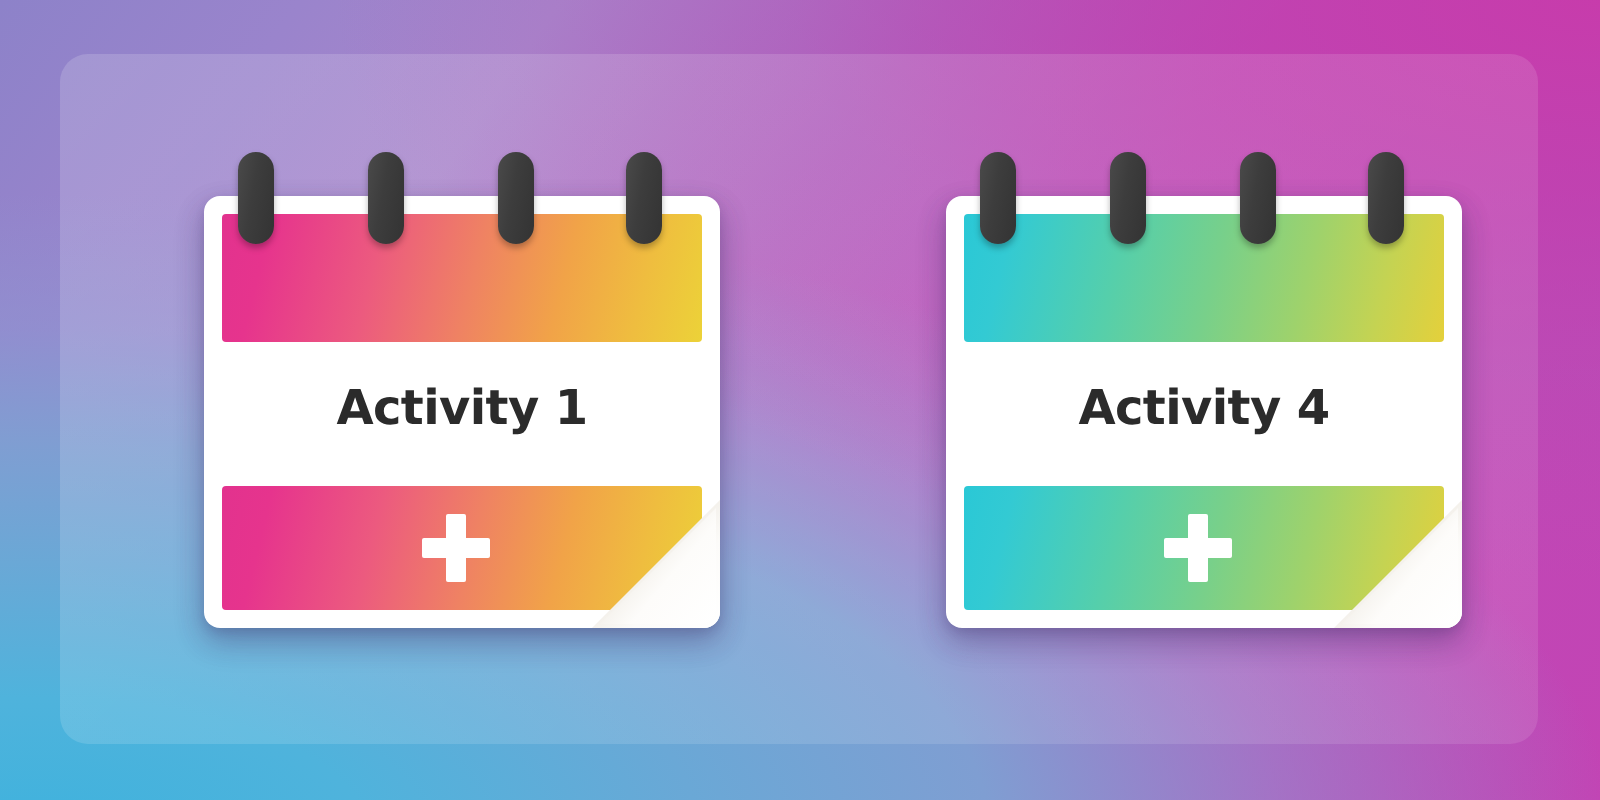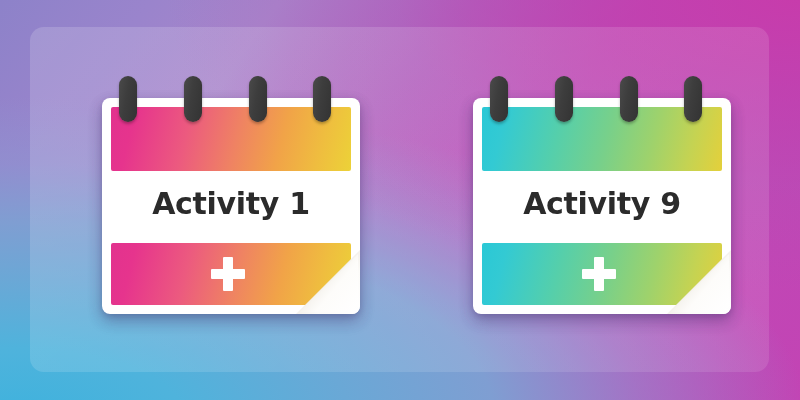--- a/index.html
+++ b/index.html
@@ -124,21 +124,21 @@
     position: absolute;
     left: 0;
     top: 73px;
     width: 100%;
     height: 66px;
     display: flex;
     align-items: center;
     justify-content: center;
   }
   .title-text {
-    font-size: 30px;
+    font-size: 24px;
     font-weight: 700;
     letter-spacing: -0.3px;
     color: #2b2b2b;
     line-height: 1;
     white-space: nowrap;
   }
   .footer-bar {
     position: absolute;
     left: 9px;
     top: 145px;
@@ -289,21 +289,21 @@
       <div class="ring r1"></div>
       <div class="ring r2"></div>
       <div class="ring r3"></div>
       <div class="ring r4"></div>
     </div>
 
     <div class="card-body">
       <div class="header-bar grad-2"></div>
 
       <div class="title-band">
-        <span class="title-text">Activity 9</span>
+        <span class="title-text">Activity 4</span>
       </div>
 
       <div class="footer-bar grad-2">
         <span class="plus-icon"></span>
       </div>
 
       <div class="curl">
         <div class="curl-shade"></div>
         <div class="curl-fold"></div>
       </div>

